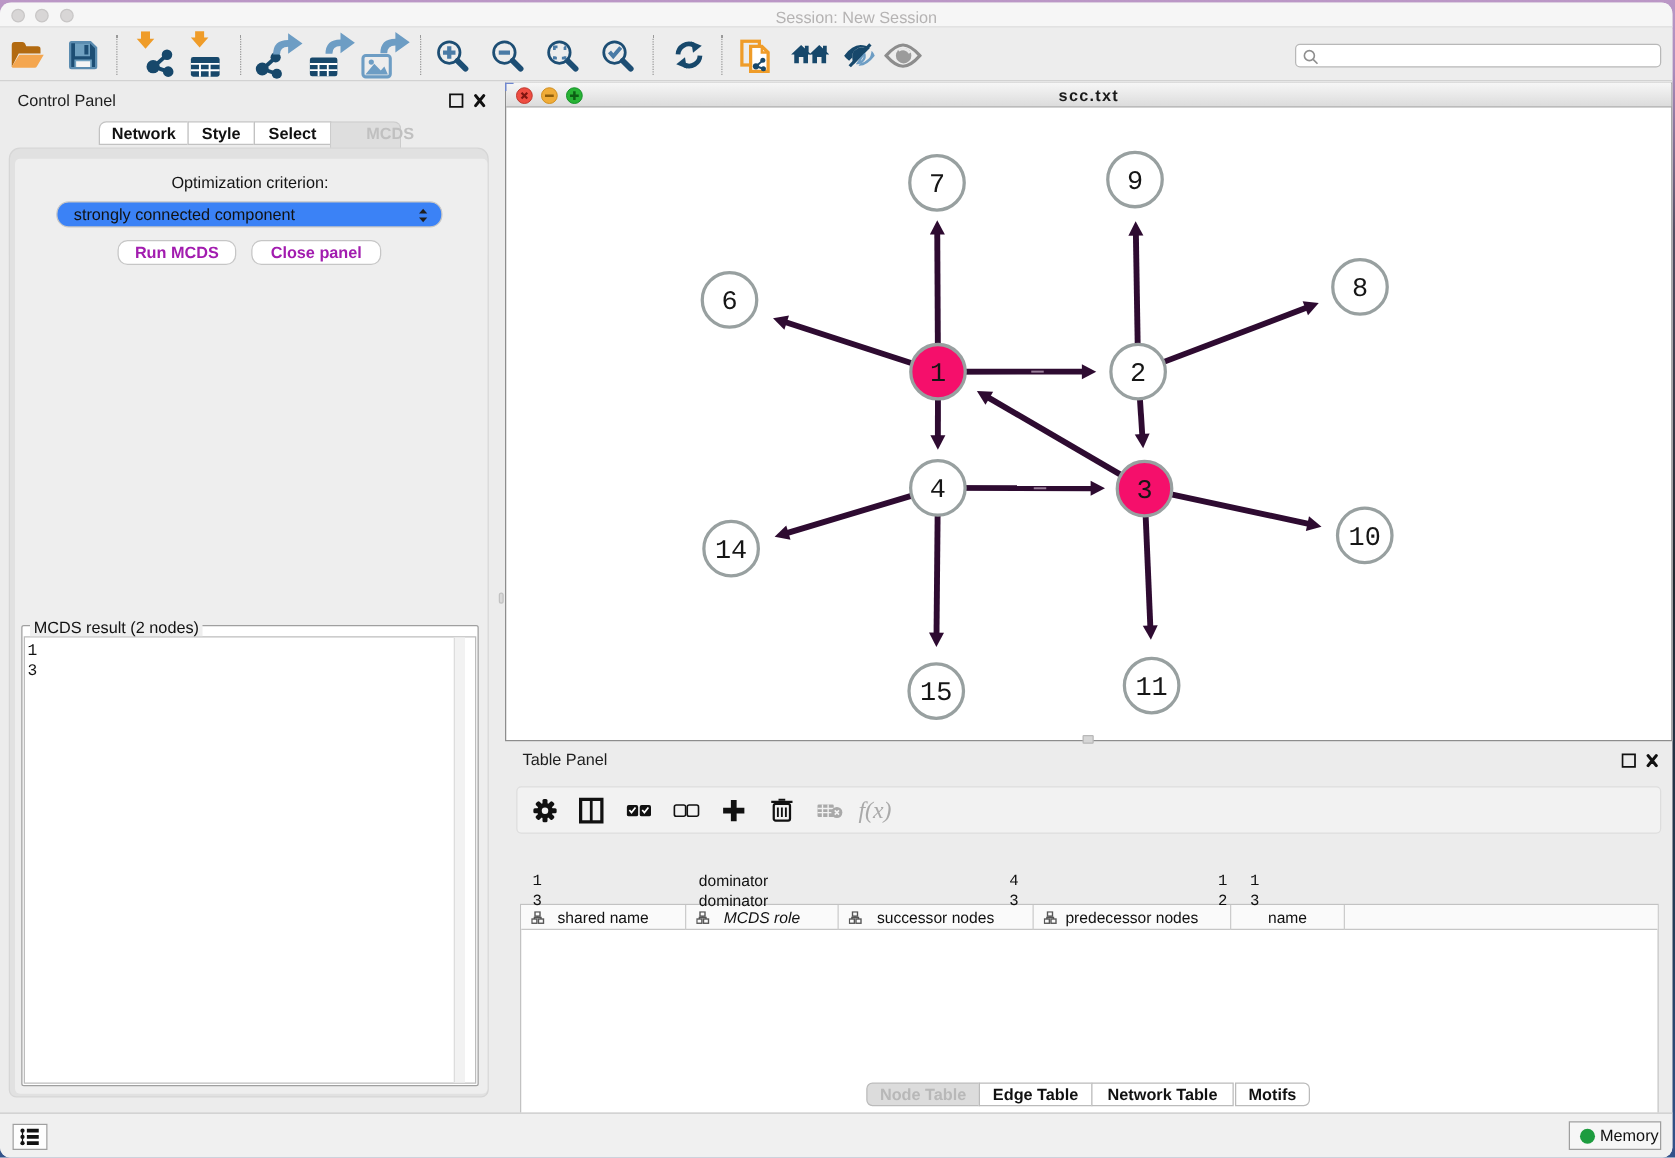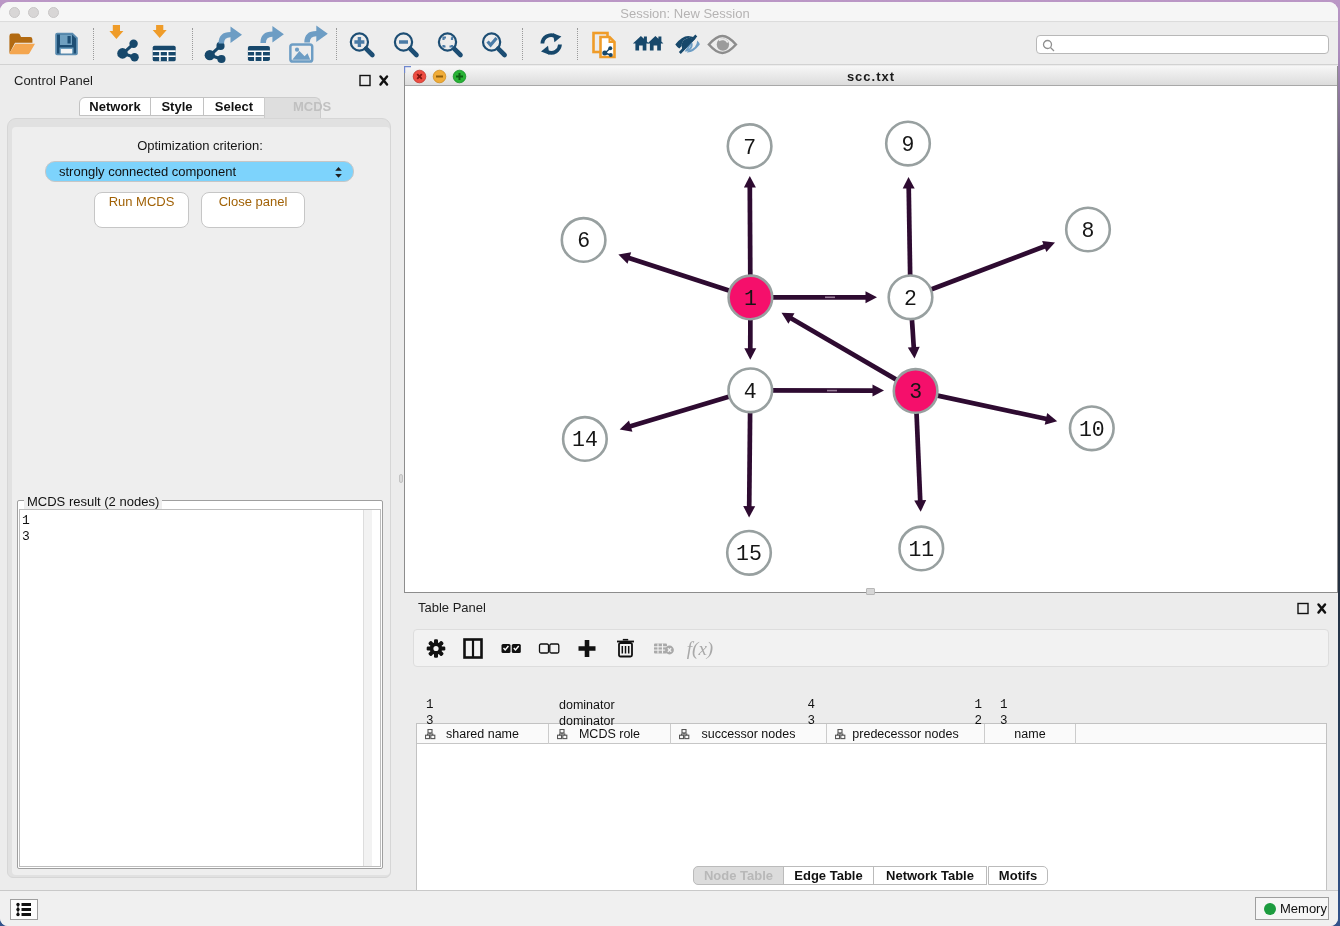--- a/index.html
+++ b/index.html
@@ -18,23 +18,23 @@
 .tsep { top:5px; height:32px; width:0; border-left:1px dotted #9a9a9a; }
 #search { left:1036px; top:33px; width:293px; height:19px; background:#fff; border:1px solid #b8b8b8; border-radius:4px; }
 
 #cp-title { left:14px; top:71px; font-size:13px; color:#1e1e1e; }
 .tab { position:absolute; top:95px; height:19px; background:#fff; border:1px solid #c2c2c2; color:#111;
   text-align:center; line-height:18px; font-size:13px; font-weight:bold; }
 .tabsel { background:#dedede; color:#c0c0c0; border-color:#cccccc; }
 #cp-outer { left:7px; top:116px; width:384px; height:760px; background:#e1e1e1; border-radius:9px 9px 6px 6px; border:1px solid #d6d6d6;}
 #cp-inner { left:12px; top:125px; width:378px; height:748px; background:#eeeeee; border-radius:4px; }
 #opt-label { left:0; top:136px; width:400px; text-align:center; font-size:13px; color:#141414; }
-#cp-select { left:45px; top:159px; width:309px; height:21px; background:#7dd3fc; border:1px solid #c6c6c6; border-radius:10px;
+#cp-select { left:45px; top:159px; width:309px; height:21px; background:#3b82f6; border:1px solid #c6c6c6; border-radius:10px;
   font-size:13px; color:#111; line-height:19px; padding-left:13px; }
-.btn { background:#fff; border:1px solid #c6c6c6; border-radius:8px; font-size:13px; color:#a16207; text-align:center; height:36px; line-height:18px; }
+.btn { background:#fff; border:1px solid #c6c6c6; border-radius:8px; font-size:13px; color:#a21caf; text-align:center; height:20px; line-height:18px;font-weight:bold; }
 #fieldset { left:17px; top:498px; width:366px; height:369px; border:1px solid #9f9f9f; border-radius:2px; background:#fff;}
 #fs-label { left:24px; top:492px; background:#eeeeee; padding:0 3px; font-size:13px; color:#111; }
 #fs-inner { left:19px; top:507px; width:362px; height:358px; background:#fff; border:1px solid #bdbdbd; }
 #fs-scroll { left:363px; top:508px; width:9px; height:356px; background:#f2f2f2; border-left:1px solid #dddddd; }
 #fs-text { left:22px; top:511px; font-family:"Liberation Mono", monospace; font-size:13px; color:#111; line-height:16px; }
 
 #net-win { left:404px; top:64px; width:934px; height:527px; border:1px solid #8d8d8d; background:#fff; }
 #net-title { left:0; top:0; width:932px; height:20px; background:linear-gradient(180deg,#f7f7f7,#dcdcdc); border-bottom:1px solid #a8a8a8; }
 #net-name { left:0; top:3px; width:932px; text-align:center; font-size:13px; color:#1a1a1a; letter-spacing:1px; font-weight:bold; }
 
@@ -388,21 +388,21 @@
   <div class="abs" id="tbl">
     <div class="abs" id="tbl-head">
         <div class="th" style="left:0px; width:132px;"><svg style="position:absolute;left:8px;top:5px;" width="11" height="11" viewBox="0 0 11 11">
             <g stroke="#555" stroke-width="1.1" fill="none">
               <rect x="3" y="0.5" width="4" height="3.4"></rect>
               <rect x="0.5" y="6.2" width="4" height="3.4"></rect>
               <rect x="5.8" y="6.2" width="4" height="3.4"></rect>
               <path d="M5 4 L5 5 M2.5 6.2 L2.5 5 L7.8 5 L7.8 6.2"></path>
             </g>
           </svg>shared name</div>
-        <div class="th" style="left:132px; width:122px;"><svg style="position:absolute;left:8px;top:5px;" width="11" height="11" viewBox="0 0 11 11">
+        <div class="th" style="left:132px; width:122px;font-style:italic;"><svg style="position:absolute;left:8px;top:5px;" width="11" height="11" viewBox="0 0 11 11">
             <g stroke="#555" stroke-width="1.1" fill="none">
               <rect x="3" y="0.5" width="4" height="3.4"></rect>
               <rect x="0.5" y="6.2" width="4" height="3.4"></rect>
               <rect x="5.8" y="6.2" width="4" height="3.4"></rect>
               <path d="M5 4 L5 5 M2.5 6.2 L2.5 5 L7.8 5 L7.8 6.2"></path>
             </g>
           </svg>MCDS role</div>
         <div class="th" style="left:254px; width:156px;"><svg style="position:absolute;left:8px;top:5px;" width="11" height="11" viewBox="0 0 11 11">
             <g stroke="#555" stroke-width="1.1" fill="none">
               <rect x="3" y="0.5" width="4" height="3.4"></rect>

